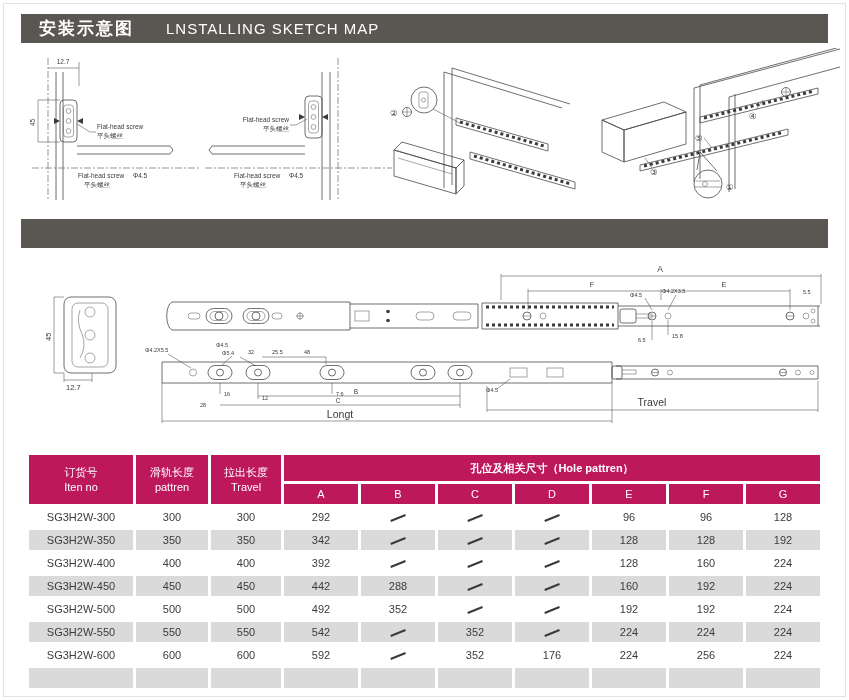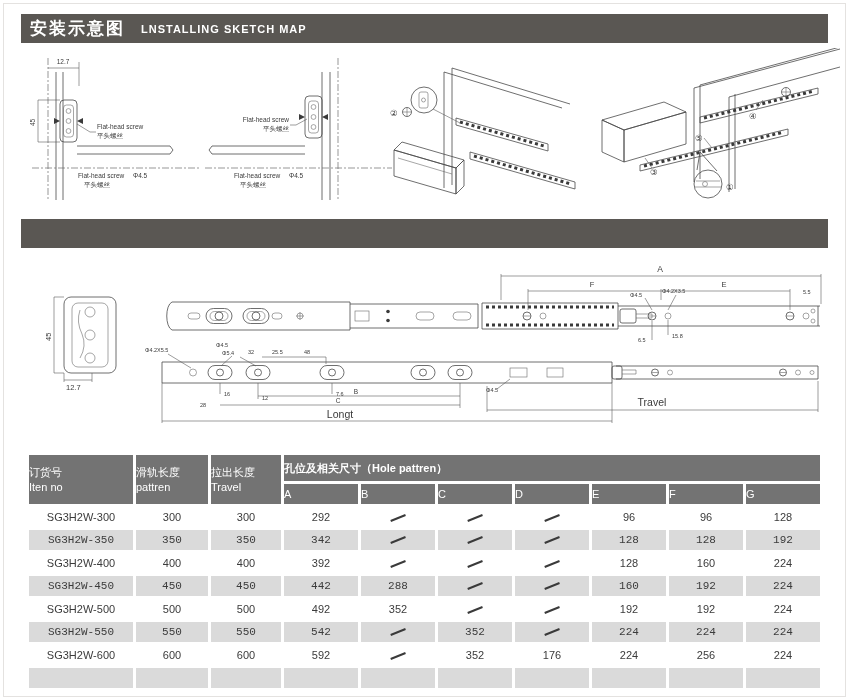--- a/index.html
+++ b/index.html
@@ -3,49 +3,49 @@
 <meta charset="utf-8">
 <style>
   html,body{margin:0;padding:0;}
   body{
     width:849px;height:700px;position:relative;background:#ffffff;
     font-family:"Liberation Sans",sans-serif;overflow:hidden;
   }
   .frame{position:absolute;inset:3px;border:1px solid #e4e2e0;pointer-events:none;}
   .bar{
     position:absolute;left:21px;width:807px;height:29px;background:#5a5753;
-    color:#ffffff;display:flex;align-items:center;padding:0 9px;box-sizing:border-box;
+    color:#ffffff;display:flex;align-items:center;padding:0 18px;box-sizing:border-box;
   }
   .bar .zh{font-size:17px;font-weight:bold;letter-spacing:2px;}
-  .bar .en{font-size:11px;font-weight:bold;margin-left:16px;letter-spacing:1px;}
+  .bar .en{font-size:15px;font-weight:normal;margin-left:32px;letter-spacing:1px;}
   #bar1{top:14px;}
   #bar2{top:219px;}
   svg{position:absolute;left:0;}
   svg .ln{stroke:#4a4a4a;stroke-width:0.8;fill:none;}
   svg .thin{stroke:#6a6a6a;stroke-width:0.6;fill:none;}
   svg .dd{stroke:#6a6a6a;stroke-width:0.7;fill:none;stroke-dasharray:7 2 2 2;}
   svg .dim{stroke:#5a5a5a;stroke-width:0.6;fill:none;}
   svg .hatch{stroke:#3a3a3a;stroke-width:3;fill:none;stroke-dasharray:3 3;}
   svg .fillD{fill:#3a3a3a;stroke:none;}
   svg text{font-family:"Liberation Sans",sans-serif;fill:#3a3a3a;}
   .t5{font-size:5.5px;} .t6{font-size:6.5px;} .t7{font-size:7.5px;}
   .t8{font-size:8.5px;} .t10{font-size:10.5px;}
   
   #spec-table{
     position:absolute;left:26px;top:452px;border-collapse:separate;border-spacing:3px;
     table-layout:fixed;width:797px;
   }
   #spec-table th{
-    background:#737373;color:#ffffff;font-weight:normal;font-size:11px;line-height:1.3;
-    text-align:left;vertical-align:middle;padding:1px 0;
+    background:#be185d;color:#ffffff;font-weight:normal;font-size:11px;line-height:1.3;
+    text-align:center;vertical-align:middle;padding:1px 0;
   }
   #spec-table td{
     font-size:11px;color:#3b3b3b;text-align:center;vertical-align:middle;height:20px;padding:0;
   }
-  #spec-table tr.alt td{background:#dadada;font-family:Liberation Mono, monospace;}
+  #spec-table tr.alt td{background:#dadada;}
   #spec-table th.h1{height:24px;font-weight:bold;}
   #spec-table th.h2{height:18px;}
   .slash{display:inline-block;width:16px;height:1.5px;background:#3a3a3a;transform:rotate(-22deg);vertical-align:middle;}
 </style>
 </head>
 <body>
 
 <div class="frame"></div>
 
 <div class="bar" id="bar1">

